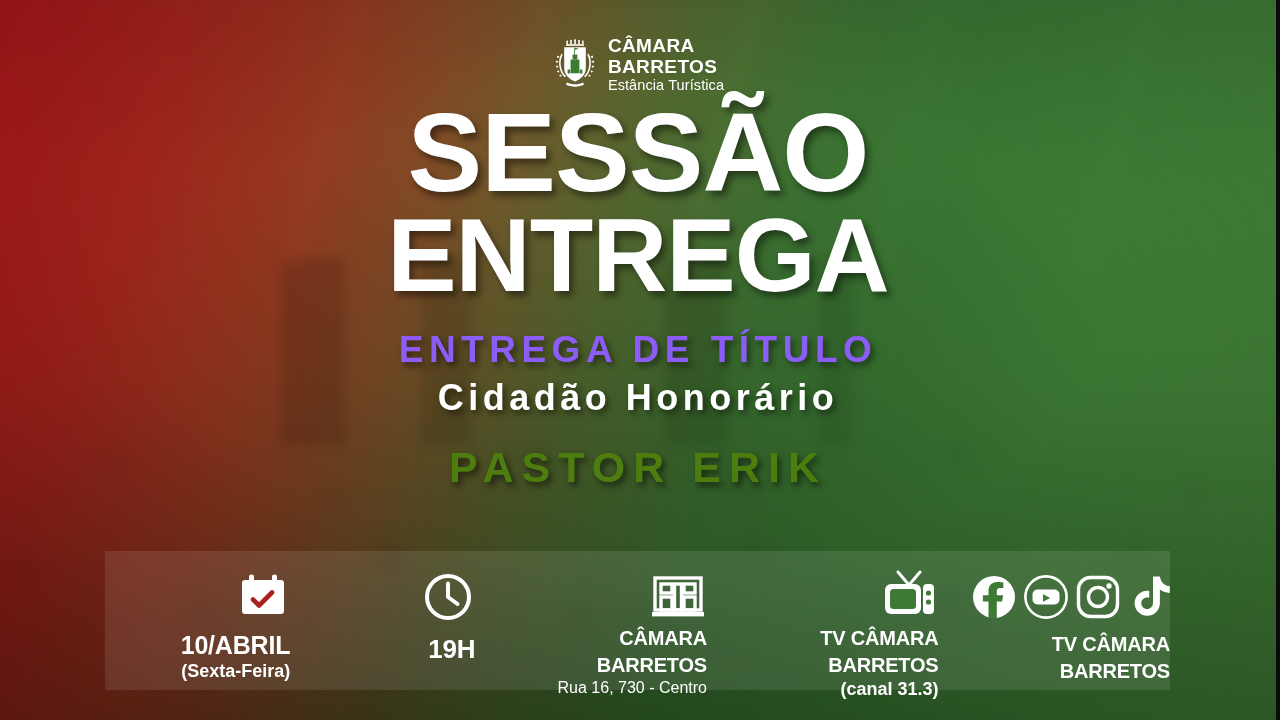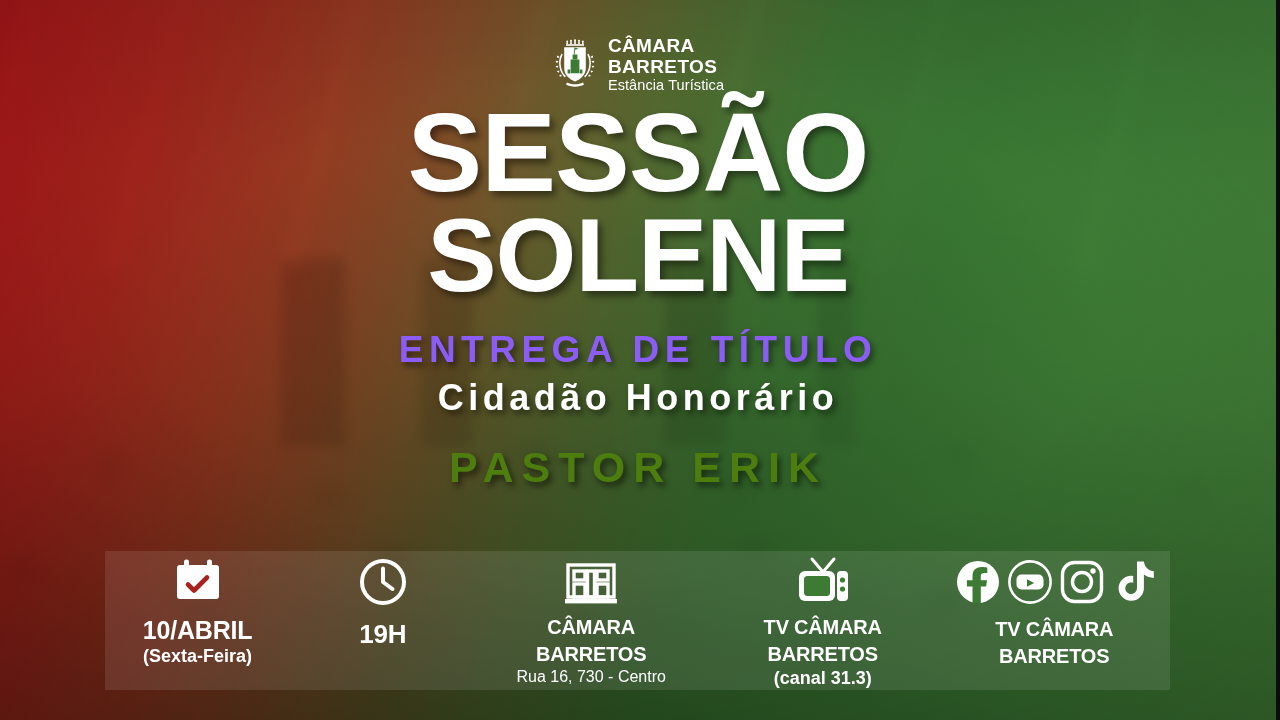--- a/index.html
+++ b/index.html
@@ -152,22 +152,22 @@
   }
 
   
   .infobar{
     position:absolute; left:105px; top:551px; width:1065px; height:139px;
     background:rgba(255,255,255,.10);
     display:flex; align-items:flex-start; z-index:7;
   }
   .cell{
     flex:1 1 0; height:100%;
-    display:flex; flex-direction:column; align-items:center;
-    padding-top:2px; color:#fff; text-align:center;
+    display:flex; flex-direction:column; align-items:flex-end;
+    padding-top:17px; color:#fff; text-align:center;
   }
   .cell.wide{ flex:1.25 1 0; }
   .ico{ height:58px; display:flex; align-items:center; justify-content:center; }
   .ico svg{ display:block; }
 
   .l-main{ font-size:25px; font-weight:bold; line-height:1.04; letter-spacing:-.2px; margin-top:6px; }
   .l-main.sm{ font-size:20px; }
   .l-sub{ font-size:18px; font-weight:bold; margin-top:3px; }
   .l-sub.reg{ font-weight:400; font-size:16px; }
 
@@ -218,21 +218,21 @@
     </svg>
     <div class="brand-lines">
       <span class="brand-l1">CÂMARA</span>
       <span class="brand-l2">BARRETOS</span>
       <span class="brand-l3">Estância Turística</span>
     </div>
   </div>
 
   <div class="stage">
     <div class="title-1">SESSÃO</div>
-    <div class="title-2">SOLENE</div>
+    <div class="title-2">ENTREGA</div>
     <div class="sub-1">ENTREGA DE TÍTULO</div>
     <div class="sub-2">Cidadão Honorário</div>
     <div class="honoree">PASTOR ERIK</div>
   </div>
 
   <div class="infobar">
 
     <div class="cell">
       <div class="ico">
         <svg width="54" height="54" viewBox="0 0 54 54" aria-hidden="true">

